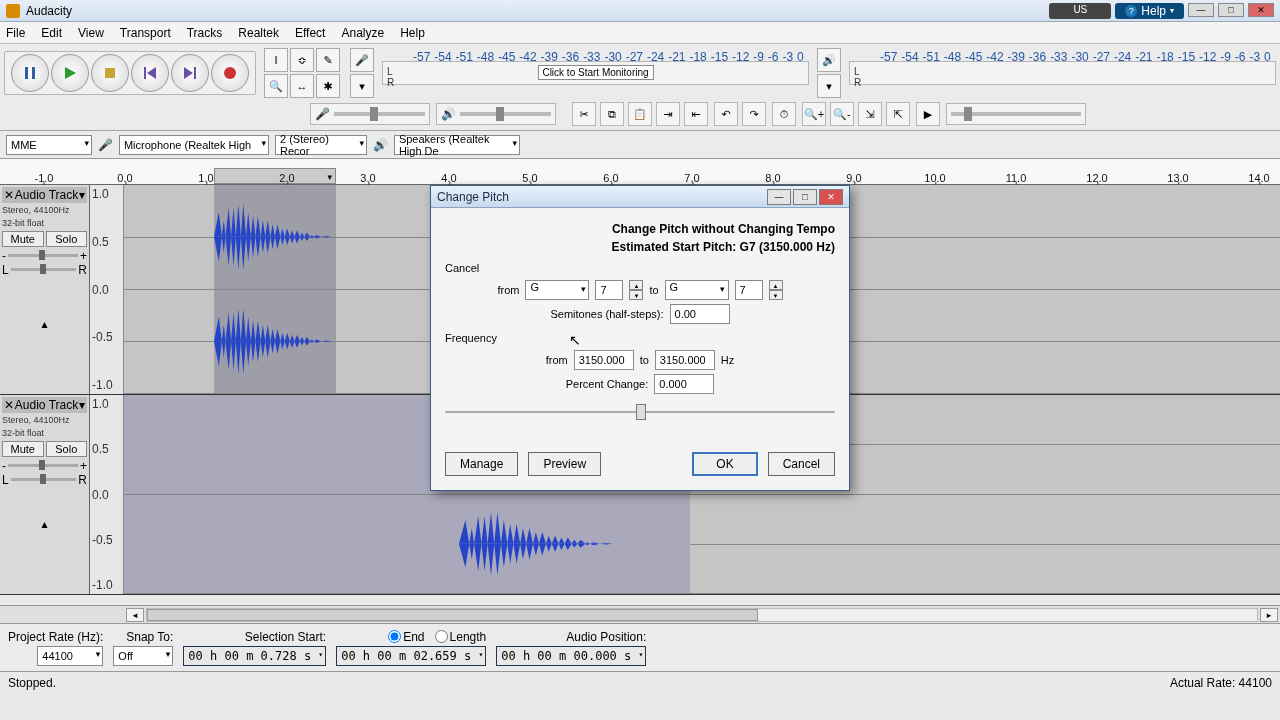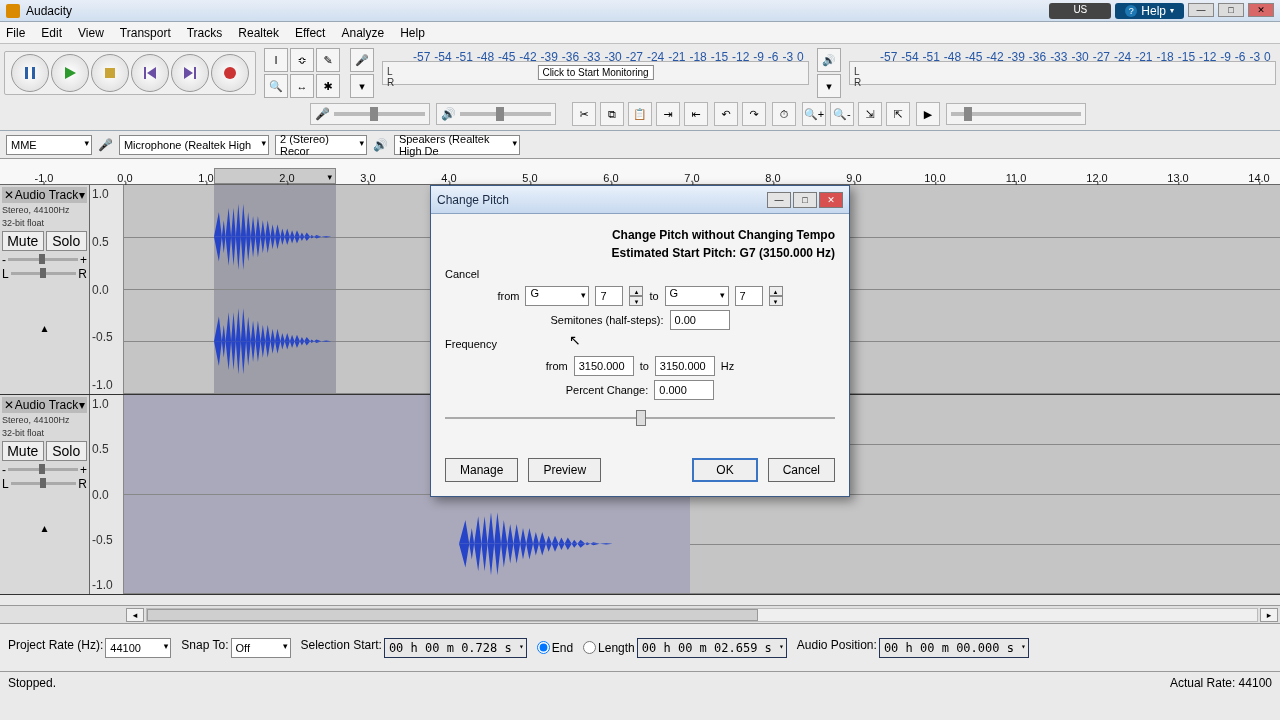--- a/index.html
+++ b/index.html
@@ -50,54 +50,54 @@
 .ruler .sel { position: absolute; bottom: 0; height: 16px; background: rgba(100,100,100,.3); }
 
 
 .tracks { position: relative; height: 420px; overflow: hidden; }
 .track { display: flex; border-bottom: 1px solid #333; }
 .track-head { width: 90px; background: #d9d9d9; border-right: 1px solid #666; padding: 2px; font-size: 10px; }
 .track-head .name { background: #bbb; padding: 1px 2px; display: flex; justify-content: space-between; align-items: center; }
 .track-head .name .x { cursor: default; }
 .track-head .meta { font-size: 9px; color: #333; line-height: 1.2; margin: 2px 0; }
 .ms-row { display: flex; gap: 2px; margin: 2px 0; }
-.ms-row button { flex: 1; font-size: 14px; border: 1px solid #888; background: #eee; padding: 1px; }
+.ms-row button { flex: 1; font-size: 11px; border: 1px solid #888; background: #eee; padding: 1px; }
 .mini-slider { height: 14px; display: flex; align-items: center; font-size: 8px; gap: 2px; }
 .mini-slider .tr { flex: 1; height: 3px; background: #aaa; position: relative; }
 .mini-slider .th { width: 6px; height: 10px; background: #666; position: absolute; top: -4px; left: 45%; }
 .track-scale { width: 34px; background: #e6e6e6; border-right: 1px solid #888; font-size: 9px; display: flex; flex-direction: column; justify-content: space-between; padding: 2px 2px; color: #333; }
 .track-wave { flex: 1; background: #b9b9b9; position: relative; }
 .channel { height: 50%; border-bottom: 1px solid #888; position: relative; background: #c5c5c5; }
 .channel::before { content: ""; position: absolute; left: 0; right: 0; top: 50%; height: 1px; background: #888; }
 .wave-sel { position: absolute; top: 0; bottom: 0; background: rgba(120,120,140,.5); }
 .waveform { position: absolute; top: 10%; bottom: 10%; background: #2544c8; clip-path: polygon(0 50%, 4% 20%, 8% 70%, 12% 15%, 16% 85%, 20% 10%, 24% 90%, 28% 20%, 32% 75%, 36% 25%, 40% 70%, 44% 30%, 48% 65%, 52% 35%, 56% 60%, 60% 40%, 64% 58%, 68% 42%, 72% 55%, 76% 45%, 80% 52%, 84% 48%, 88% 50%, 92% 49%, 96% 50%, 100% 50%, 100% 50%, 0 50%); }
 .waveform.mirror { clip-path: polygon(0 50%, 4% 80%, 8% 30%, 12% 85%, 16% 15%, 20% 90%, 24% 10%, 28% 80%, 32% 25%, 36% 75%, 40% 30%, 44% 70%, 48% 35%, 52% 65%, 56% 40%, 60% 60%, 64% 42%, 68% 58%, 72% 45%, 76% 55%, 80% 48%, 84% 52%, 88% 50%, 92% 51%, 96% 50%, 100% 50%, 100% 50%, 0 50%); }
 
 
 .hscroll { height: 18px; background: #e0e0e0; border-top: 1px solid #999; display: flex; align-items: center; }
 .hscroll .arr { width: 18px; height: 14px; border: 1px solid #999; background: #f2f2f2; margin: 0 2px; display: flex; align-items: center; justify-content: center; font-size: 9px; }
 .hscroll .track { flex: 1; height: 14px; background: #efefef; border: 1px solid #bbb; position: relative; }
 .hscroll .thumb { position: absolute; left: 0; width: 55%; height: 100%; background: #cfcfcf; border: 1px solid #999; }
 
 
 .selbar { height: 48px; background: #ebebeb; border-top: 1px solid #999; display: flex; align-items: center; gap: 10px; padding: 2px 8px; }
-.selbar .col { display: flex; flex-direction: row; font-size: 11px; gap: 2px; }
+.selbar .col { display: flex; flex-direction: column; font-size: 11px; gap: 2px; align-items: flex-end; }
 .tc { border: 1px solid #235; background: #e8e8e8; font-family: monospace; font-size: 12px; padding: 2px 14px 2px 4px; position: relative; }
 .tc::after { content: "▾"; position: absolute; right: 2px; top: 3px; font-size: 8px; }
 .radio { display: flex; gap: 10px; font-size: 11px; }
 .radio label { display: flex; align-items: center; gap: 2px; }
 .radio input { margin: 0; }
 
 .status { height: 22px; background: #eaeaea; border-top: 1px solid #999; display: flex; align-items: center; padding: 0 8px; font-size: 11px; }
 .status .rate { margin-left: auto; }
 
 
 .dialog-mask { position: absolute; inset: 0; }
 .dialog { position: absolute; left: 430px; top: 185px; width: 420px; background: #f4f4f4; border: 1px solid #3b5a86; box-shadow: 4px 4px 10px rgba(0,0,0,.4); }
-.dlg-title { height: 28px; background: linear-gradient(#e9f1fb,#c7d9ef); display: flex; align-items: center; padding: 0 6px; border-bottom: 1px solid #8aa3c0; }
+.dlg-title { height: 22px; background: linear-gradient(#e9f1fb,#c7d9ef); display: flex; align-items: center; padding: 0 6px; border-bottom: 1px solid #8aa3c0; }
 .dlg-title-text { font-size: 12px; color: #1a2a44; flex: 1; }
 .dlg-wbtns { display: flex; gap: 2px; }
 .dlg-wbtn { width: 24px; height: 16px; border: 1px solid #7a7a7a; background: #e4e4e4; font-size: 9px; display: flex; align-items: center; justify-content: center; }
 .dlg-wbtn.close { background: #d85050; color: #fff; }
 .dlg-body { padding: 10px 14px; font-size: 11px; }
 .dlg-body .center { text-align: right; margin: 4px 0; font-weight: bold; }
 .group { margin-top: 8px; }
 .group-label { font-size: 11px; margin-bottom: 6px; }
 .row { display: flex; align-items: center; justify-content: center; gap: 6px; margin: 4px 0; }
 .row label { font-size: 11px; }

